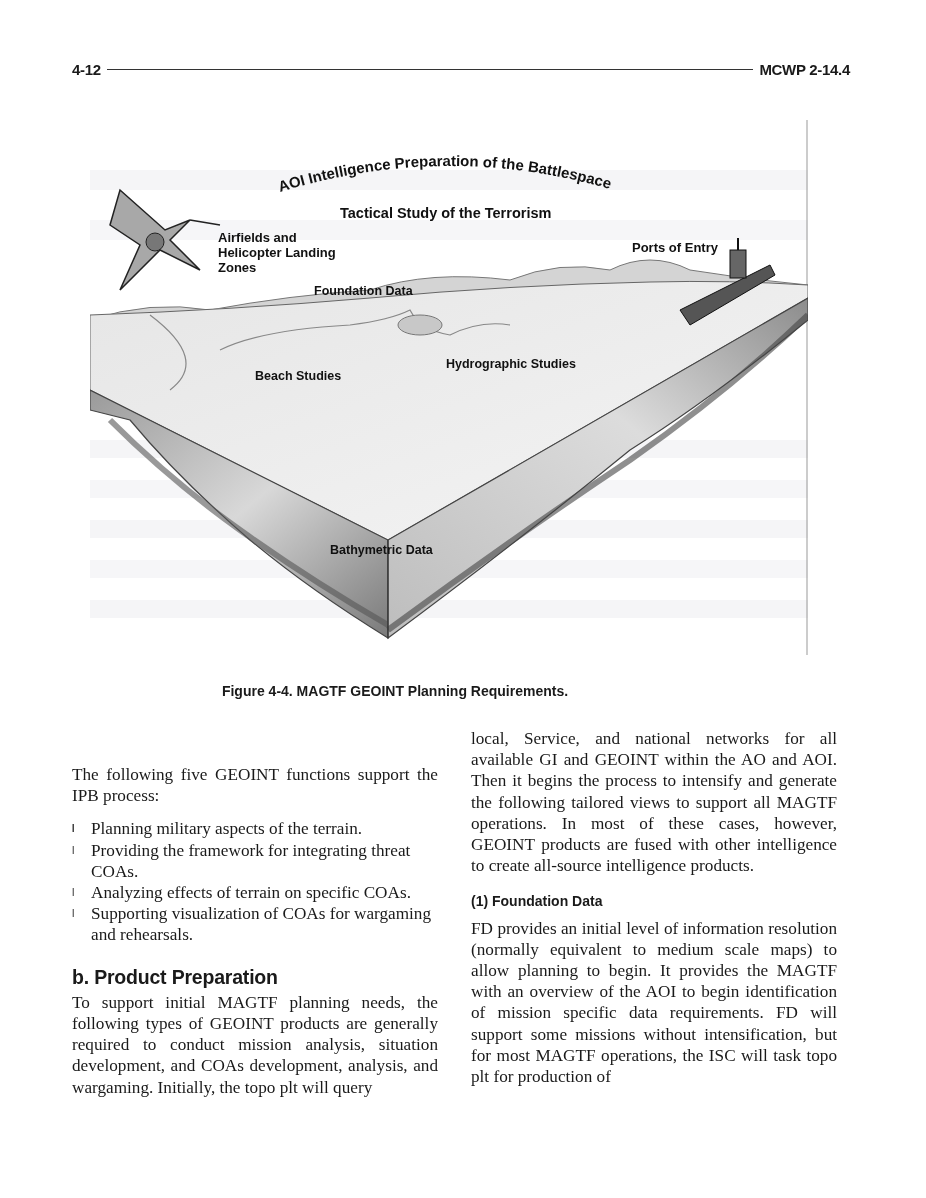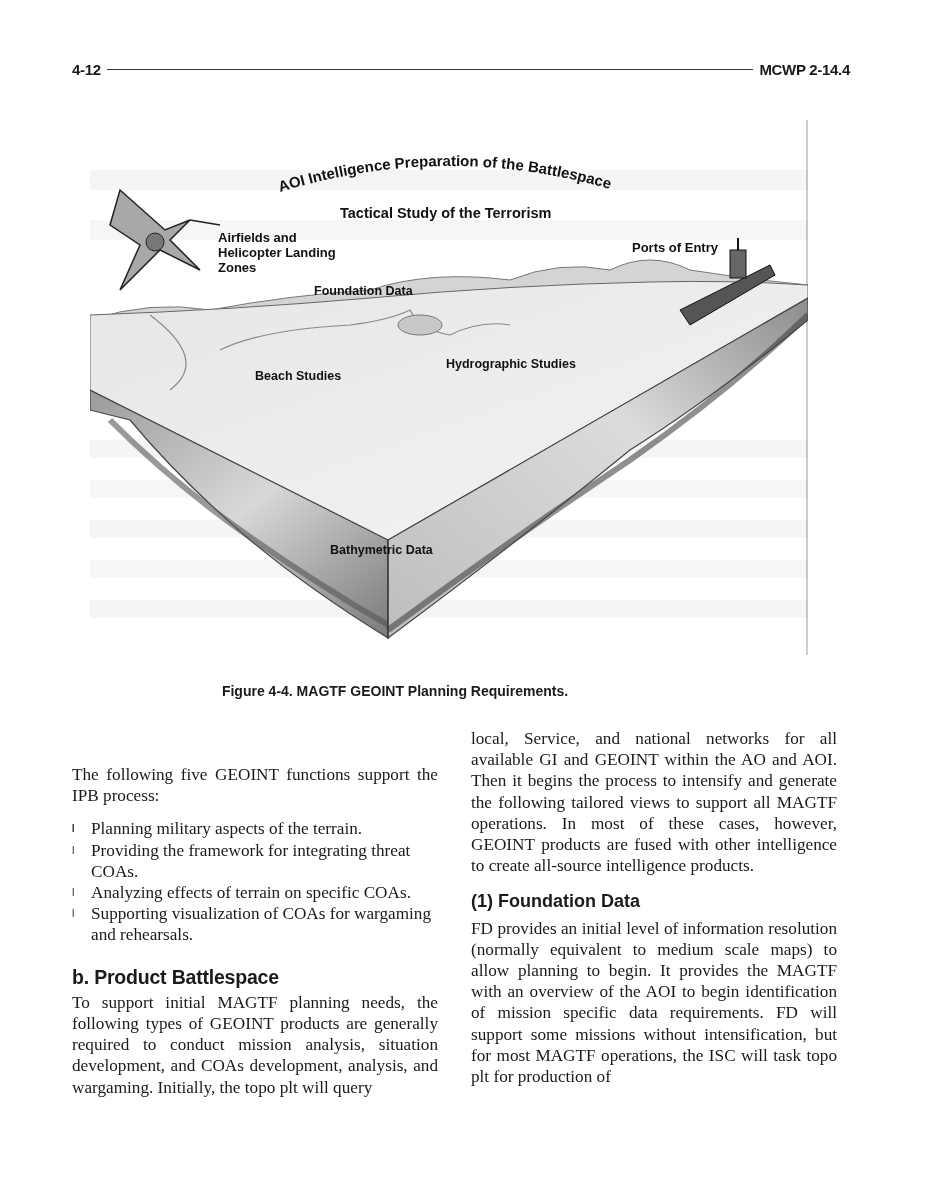--- a/index.html
+++ b/index.html
@@ -11,21 +11,21 @@
   .fig-label { font-family: "Liberation Sans", sans-serif; font-weight: bold; fill: #111; }
   .caption { position: absolute; left: 0; width: 790px; top: 683px; text-align: center; font-family: "Liberation Sans", sans-serif; font-weight: bold; font-size: 14px; }
   .col { position: absolute; top: 728px; width: 366px; font-family: "Liberation Serif", serif; font-size: 17.2px; line-height: 21.2px; text-align: justify; }
   .col-left { left: 72px; margin-top: 36px; }
   .col-right { left: 471px; }
   .col p { margin: 0; }
   .bullets { list-style: none; margin: 12px 0 0 0; padding: 0; }
   .bullets li { position: relative; padding-left: 19px; margin: 0; text-align: left; }
   .bullets li .mark { position: absolute; left: 0; top: 0; font-family: "Liberation Sans", sans-serif; font-size: 11px; color: #333; }
   .h2 { font-family: "Liberation Sans", sans-serif; font-weight: bold; font-size: 19.5px; margin: 21px 0 4px 0; letter-spacing: -0.2px; }
-  .h3 { font-family: "Liberation Sans", sans-serif; font-weight: bold; font-size: 18px; margin: 15px 0 5px 0; }
+  .h3 { font-family: "Liberation Sans", sans-serif; font-weight: bold; font-size: 14px; margin: 15px 0 5px 0; }
 </style>
 </head>
 <body>
 
 <div class="header">
   <span>4-12</span>
   <span class="rule"></span>
   <span>MCWP 2-14.4</span>
 </div>
 
@@ -106,21 +106,21 @@
 
 <div class="col col-left">
   <p>The following five GEOINT functions support the IPB process:</p>
   <ul class="bullets">
     <li><span class="mark">l</span></li>
     <li><span class="mark">l</span><span>Planning military aspects of the terrain.</span></li>
     <li><span class="mark">l</span><span>Providing the framework for integrating threat COAs.</span></li>
     <li><span class="mark">l</span><span>Analyzing effects of terrain on specific COAs.</span></li>
     <li><span class="mark">l</span><span>Supporting visualization of COAs for wargaming and rehearsals.</span></li>
   </ul>
-  <div class="h2">b.  Product Battlespace</div>
+  <div class="h2">b.  Product Preparation</div>
   <p>To support initial MAGTF planning needs, the following types of GEOINT products are generally required to conduct mission analysis, situation development, and COAs development, analysis, and wargaming. Initially, the topo plt will query</p>
 </div>
 
 <div class="col col-right">
   <p>local, Service, and national networks for all available GI and GEOINT within the AO and AOI. Then it begins the process to intensify and generate the following tailored views to support all MAGTF operations. In most of these cases, however, GEOINT products are fused with other intelligence to create all-source intelligence products.</p>
   <div class="h3">(1)  Foundation Data</div>
   <p>FD provides an initial level of information resolution (normally equivalent to medium scale maps) to allow planning to begin. It provides the MAGTF with an overview of the AOI to begin identification of mission specific data requirements. FD will support some missions without intensification, but for most MAGTF operations, the ISC will task topo plt for production of</p>
 </div>
 
 </body></html>

